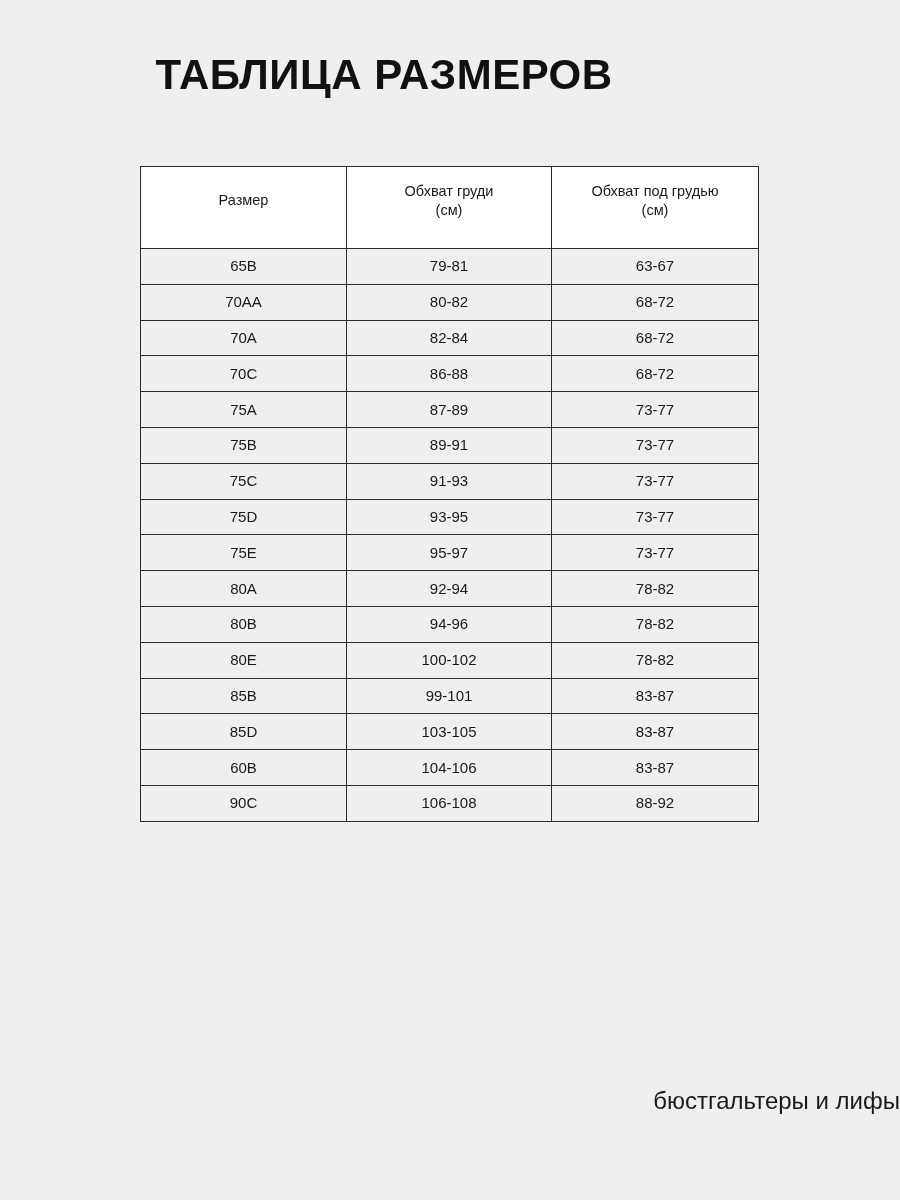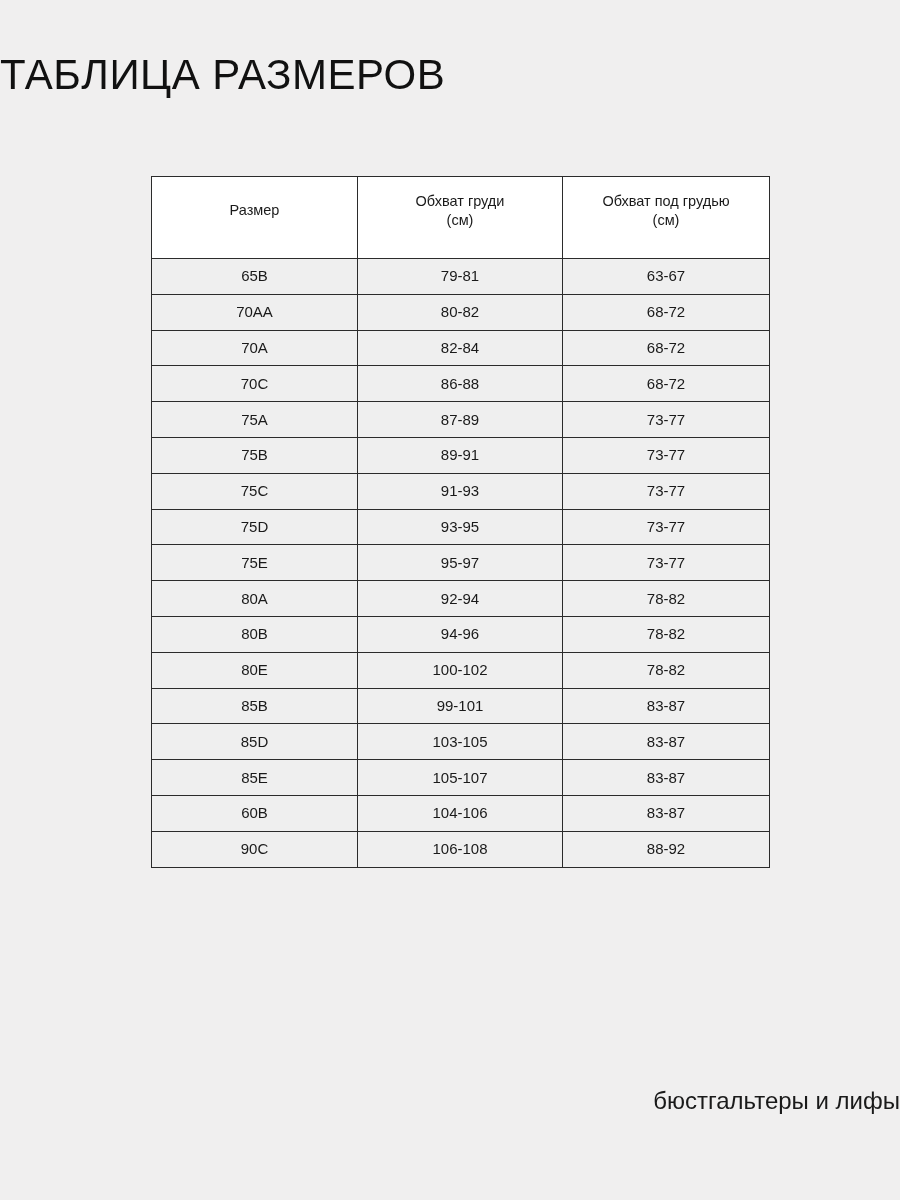--- a/index.html
+++ b/index.html
@@ -22,36 +22,35 @@
     height: 1200px;
     position: relative;
   }
 
   
   .title {
     position: absolute;
     top: 50px;
     left: 0;
     width: 768px;
-    text-align: left;
+    text-align: center;
     font-size: 42px;
-    font-weight: 400;
+    font-weight: 700;
     letter-spacing: 0.5px;
     line-height: 50px;
     color: #111111;
     white-space: nowrap;
   }
 
   
   .table-wrap {
     position: absolute;
     left: 140px;
-    top: 176px;
+    top: 166px;
     width: 618px;
-    margin-left: 11px;
   }
 
   table.size-table {
     border-collapse: collapse;
     width: 618px;
     table-layout: fixed;
   }
 
   table.size-table col.c1 { width: 206px; }
   table.size-table col.c2 { width: 205px; }
@@ -194,25 +193,20 @@
             <td>85B</td>
             <td>99-101</td>
             <td>83-87</td>
           </tr>
           <tr>
             <td>85D</td>
             <td>103-105</td>
             <td>83-87</td>
           </tr>
           <tr>
-            <td>85E</td>
-            <td>105-107</td>
-            <td>83-87</td>
-          </tr>
-          <tr>
             <td>60B</td>
             <td>104-106</td>
             <td>83-87</td>
           </tr>
           <tr>
             <td>90C</td>
             <td>106-108</td>
             <td>88-92</td>
           </tr>
         </tbody>

